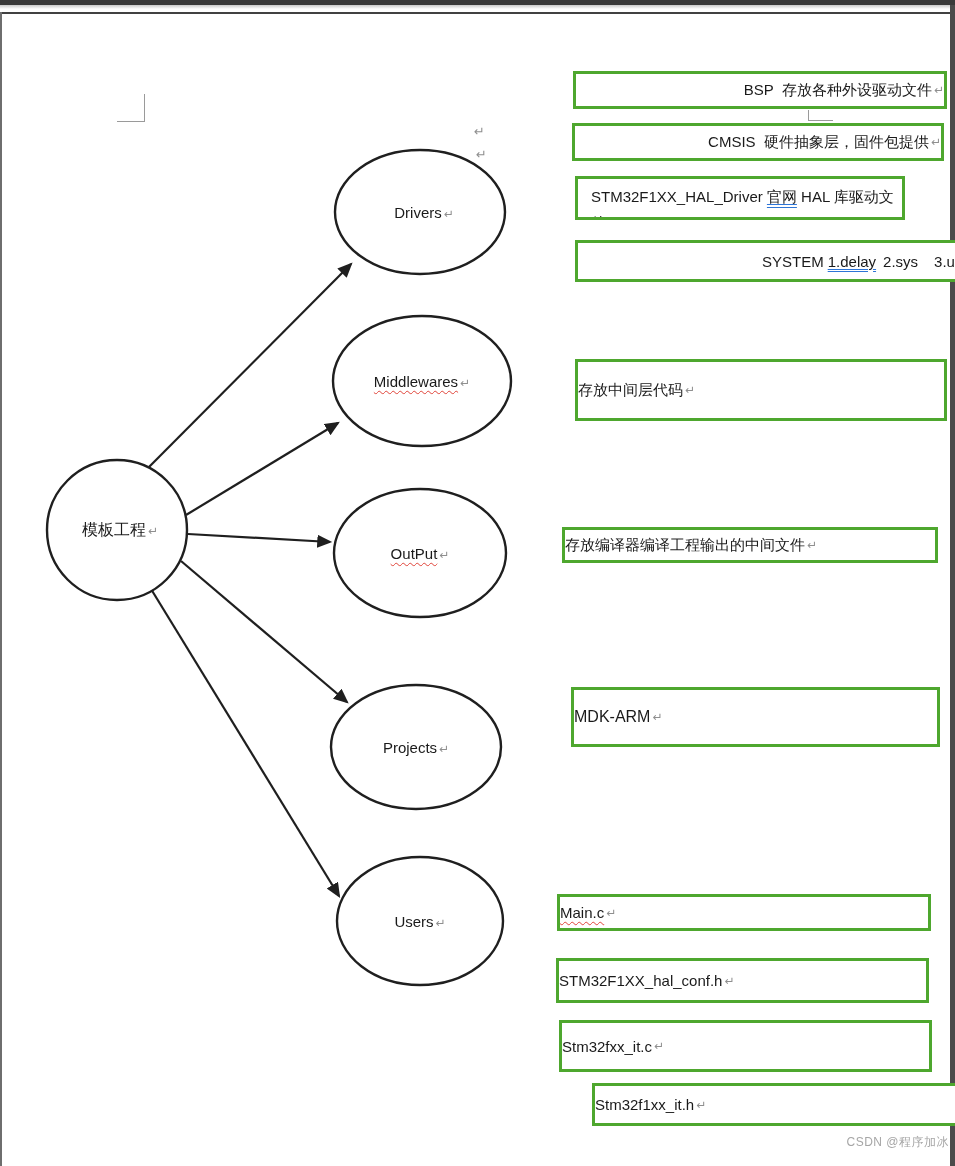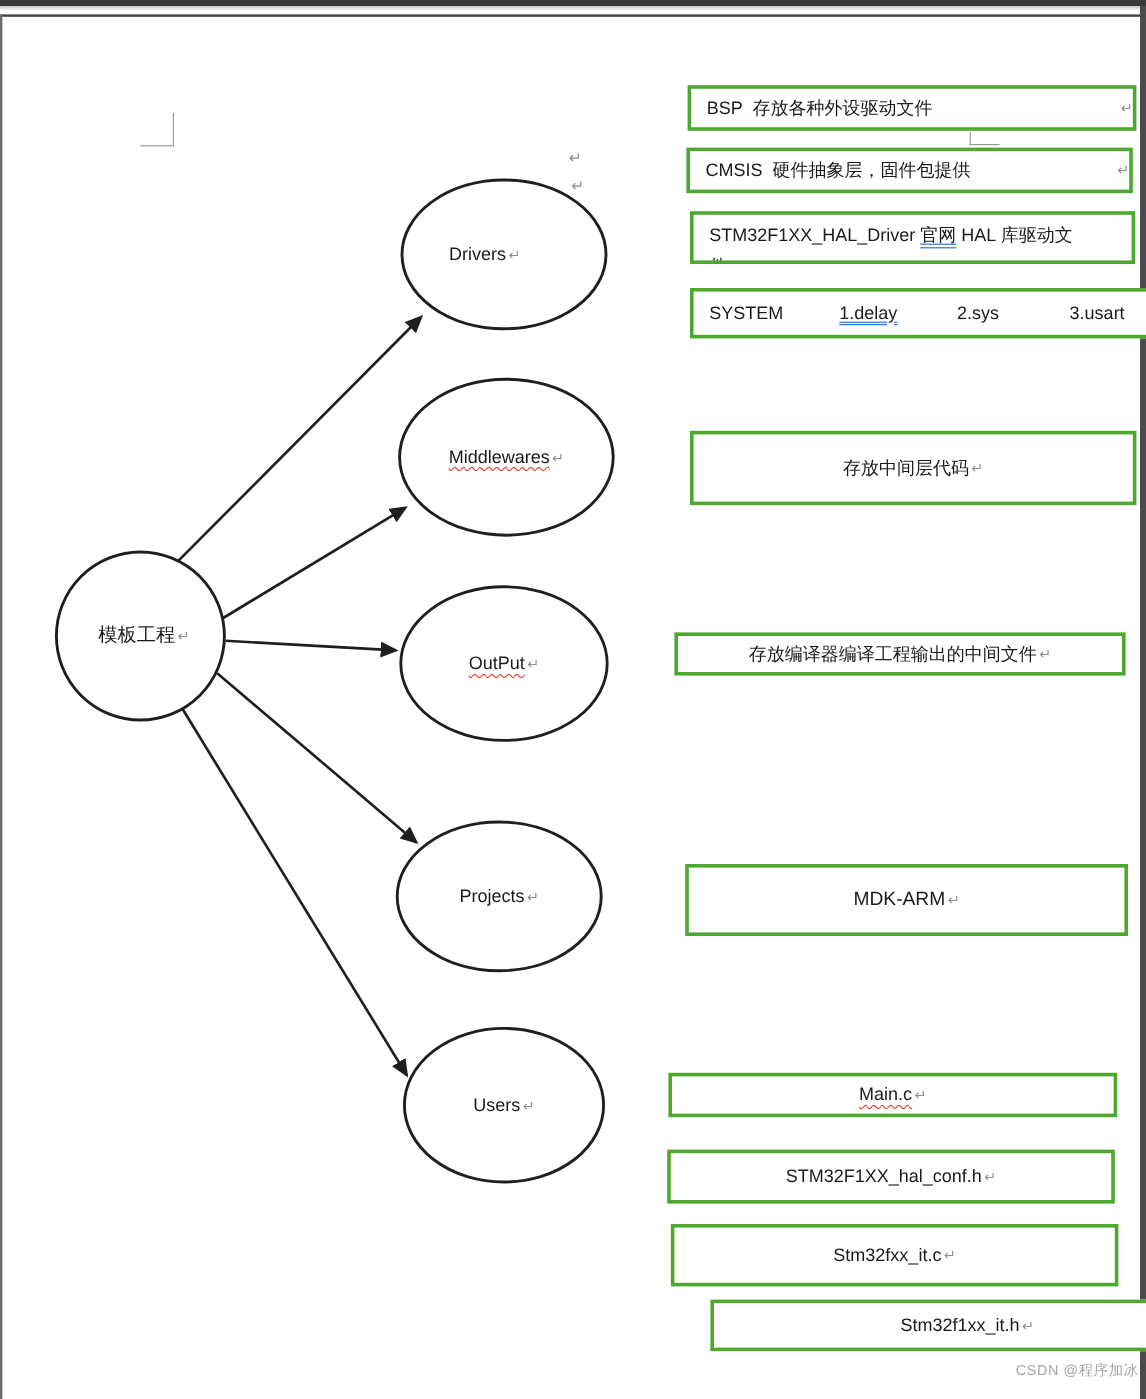--- a/index.html
+++ b/index.html
@@ -26,22 +26,22 @@
   
   .nlabel{position:absolute;transform:translate(-50%,-50%);white-space:nowrap;font-size:15px;color:#1a1a1a}
   .nlabel.root{font-size:16px}
   .pmark{color:#8f8f8f;font-size:12px;margin-left:2px}
   .wavy{text-decoration-line:underline;text-decoration-style:wavy;text-decoration-color:var(--spell);text-decoration-thickness:1px;text-underline-offset:3px}
   .gcheck{text-decoration-line:underline;text-decoration-style:double;text-decoration-color:var(--grammar);text-underline-offset:2px}
 
   
   .gbox{position:absolute;background:#fff;border:3px solid var(--green);display:flex;align-items:center;font-size:15px;white-space:nowrap}
   .gbox span{white-space:pre}
-  .gbox.leftal{justify-content:space-between;padding-left:13px}
-  .gbox.center{justify-content:center}
+  .gbox.leftal{justify-content:flex-end;padding-left:31px}
+  .gbox.center{}
   .gbox.hal{display:block;padding:5px 0 0 13px;line-height:26px;overflow:hidden}
 
   
   .corner-a{position:absolute;left:117px;top:94px;width:28px;height:28px;border-right:1.5px solid var(--gray-mark);border-bottom:1.5px solid var(--gray-mark)}
   .corner-b{position:absolute;left:808px;top:110px;width:25px;height:11px;border-left:1.5px solid var(--gray-mark);border-bottom:1.5px solid var(--gray-mark)}
   .float-pmark{position:absolute;color:#8f8f8f;font-size:13px}
 
   .watermark{position:absolute;right:6px;top:1134px;font-size:12px;color:var(--watermark);letter-spacing:.5px}
 </style>
 </head>
@@ -71,21 +71,21 @@
     <ellipse cx="420" cy="212" rx="85" ry="62" fill="#fff" stroke="#1f1f1f" stroke-width="2.4"></ellipse>
     <ellipse cx="422" cy="381" rx="89" ry="65" fill="#fff" stroke="#1f1f1f" stroke-width="2.4"></ellipse>
     <ellipse cx="420" cy="553" rx="86" ry="64" fill="#fff" stroke="#1f1f1f" stroke-width="2.4"></ellipse>
     <ellipse cx="416" cy="747" rx="85" ry="62" fill="#fff" stroke="#1f1f1f" stroke-width="2.4"></ellipse>
     <ellipse cx="420" cy="921" rx="83" ry="64" fill="#fff" stroke="#1f1f1f" stroke-width="2.4"></ellipse>
   </svg>
 
   <div class="nlabel root" style="left:120px;top:530px">
     <span>模板工程</span><span class="pmark">↵</span>
   </div>
-  <div class="nlabel" style="left:404px;top:212px">
+  <div class="nlabel" style="left:424px;top:212px">
     <span>Drivers</span><span class="pmark">↵</span>
   </div>
   <div class="nlabel" style="left:422px;top:381px">
     <span class="wavy">Middlewares</span><span class="pmark">↵</span>
   </div>
   <div class="nlabel" style="left:420px;top:553px">
     <span class="wavy">OutPut</span><span class="pmark">↵</span>
   </div>
   <div class="nlabel" style="left:416px;top:747px">
     <span>Projects</span><span class="pmark">↵</span>
@@ -100,41 +100,41 @@
   <span class="float-pmark" style="left:476px;top:147px">↵</span>
 
   <div class="gbox leftal" style="left:573px;top:71px;width:374px;height:38px">
     <span>BSP  存放各种外设驱动文件</span>
       <span class="pmark">↵</span>
   </div>
   <div class="gbox leftal" style="left:572px;top:123px;width:372px;height:38px">
     <span>CMSIS  硬件抽象层，固件包提供</span>
       <span class="pmark">↵</span>
   </div>
-  <div class="gbox hal" style="left:575px;top:176px;width:371px;height:44px">
+  <div class="gbox hal" style="left:575px;top:176px;width:330px;height:44px">
     <div><span>STM32F1XX_HAL_Driver </span><span class="gcheck">官网</span><span> HAL 库驱动文</span></div>
     <div><span>件</span></div>
   </div>
   <div class="gbox leftal" style="left:575px;top:240px;width:420px;height:42px">
     <span>SYSTEM</span>
     <span class="gcheck" style="margin-left:4px">1.delay</span>
     <span style="margin-left:7px">2.sys</span>
     <span style="margin-left:16px">3.usart</span>
     <span class="pmark">↵</span>
   </div>
 
   <div class="gbox center" style="left:575px;top:359px;width:372px;height:62px">
     <span>存放中间层代码</span>
       <span class="pmark">↵</span>
   </div>
   <div class="gbox center" style="left:562px;top:527px;width:376px;height:36px">
     <span>存放编译器编译工程输出的中间文件</span>
       <span class="pmark">↵</span>
   </div>
-  <div class="gbox center" style="left:571px;top:720px;width:369px;height:60px;font-size:16px">
+  <div class="gbox center" style="left:571px;top:687px;width:369px;height:60px;font-size:16px">
     <span>MDK-ARM</span>
       <span class="pmark">↵</span>
   </div>
 
   <div class="gbox center" style="left:557px;top:894px;width:374px;height:37px">
     <span class="wavy">Main.c</span>
       <span class="pmark">↵</span>
   </div>
   <div class="gbox center" style="left:556px;top:958px;width:373px;height:45px">
     <span>STM32F1XX_hal_conf.h</span>

